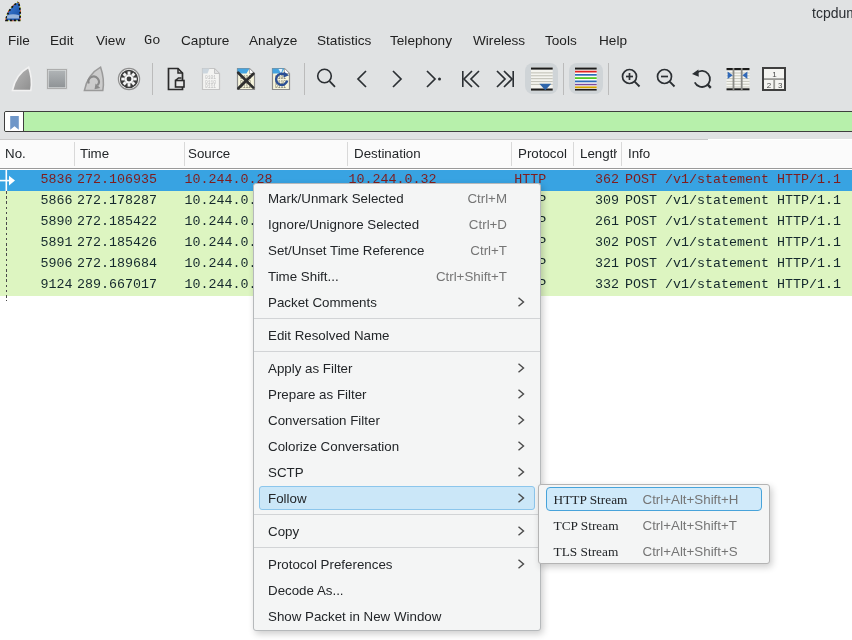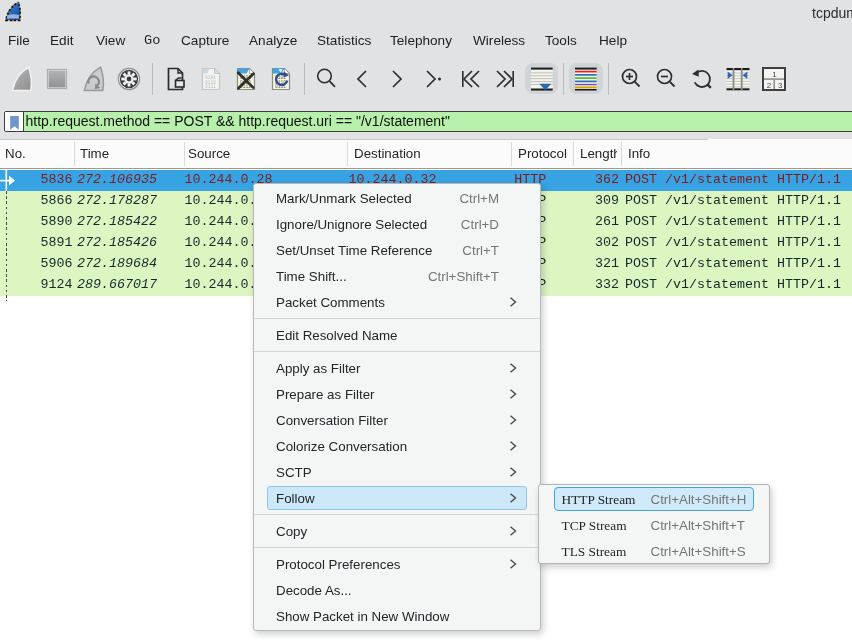--- a/index.html
+++ b/index.html
@@ -20,31 +20,31 @@
   #table{left:0;top:139px;width:708px;height:501px;background:#ffffff;border-top:1px solid #c8c8c8;}
   #phdr{left:0;top:0;width:852px;height:28px;background:#fbfbfb;border-bottom:1.5px solid #9a9a9a;}
   .hsep{top:2px;width:1px;height:24px;background:#d9d9d9;}
   .htxt{top:6px;font-size:13.33px;color:#232629;white-space:nowrap;}
   .prow{left:0;width:852px;height:21px;font-family:"Liberation Mono",monospace;
         font-size:13.33px;white-space:pre;}
   .prow span{position:absolute;top:2px;line-height:16px;}
   .rowsel{background:#38a3e2;color:#7f1d1d;}
   .rowgrn{background:#ddf5c1;color:#14282d;}
   .cno{left:0;width:72.5px;text-align:right;}
-  .ctime{left:77px;font-style:italic;}
+  .ctime{left:77px;}
   .csrc{left:184.5px;}
   .cdst{left:348.5px;}
   .cpro{left:514.3px;}
   .clen{left:560px;width:59px;text-align:right;}
   .cinfo{left:625px;}
   
   #menu{left:253px;top:183px;width:288px;height:448px;background:#f4f5f5;
         border:1px solid #b6b9bb;border-radius:3px;box-sizing:border-box;
         box-shadow:2px 3px 7px rgba(0,0,0,0.20);padding-top:1px;}
-  .mitem{position:relative;height:26px;margin:0 11px;}
+  .mitem{position:relative;height:26px;margin:0 3px;}
   .mlabel{position:absolute;left:11px;top:5.5px;font-size:13.33px;color:#232629;white-space:nowrap;}
   .mshort{position:absolute;right:30px;top:5.5px;font-size:13.33px;color:#757575;white-space:nowrap;}
   .msep{height:1px;background:#d2d4d6;margin:3px 0px;}
   .marrow{position:absolute;right:12px;top:8px;}
   .mhl{position:absolute;left:2px;right:2px;top:1px;bottom:1px;border-radius:3px;
        background:#cbe7f8;border:1px solid #8cc6ec;box-sizing:border-box;}
   
   #submenu{left:538px;top:484px;width:232px;height:80px;background:#f4f5f5;
         border:1px solid #b4b4b4;border-radius:3px;box-sizing:border-box;
         box-shadow:2px 3px 7px rgba(0,0,0,0.20);padding-top:1px;}
@@ -289,21 +289,20 @@
   </svg>
 </div>
 
 <div class="abs" id="filterwrap">
   <div class="abs" id="filterfield">
     <div class="abs" id="bookmarkbox">
       <svg class="abs" style="left:4.5px;top:4px;" width="9" height="14" viewBox="0 0 9 14">
         <path d="M0.2,0 h8.6 v13.8 l-4.3,-3.6 l-4.3,3.6 z" fill="#6e96c8"></path>
       </svg>
     </div>
-    <div class="abs" id="filtertext">http.request.method == POST &amp;&amp; http.request.uri == "/v1/statement"</div>
   </div>
 </div>
 
 <div class="abs" id="table">
   <div class="abs" id="phdr">
     <div class="abs htxt" style="left:5px;">No.</div>
     <div class="abs htxt" style="left:80px;">Time</div>
     <div class="abs htxt" style="left:188px;">Source</div>
     <div class="abs htxt" style="left:354px;text-align:right;">Destination</div>
     <div class="abs htxt" style="left:518px;">Protocol</div>

